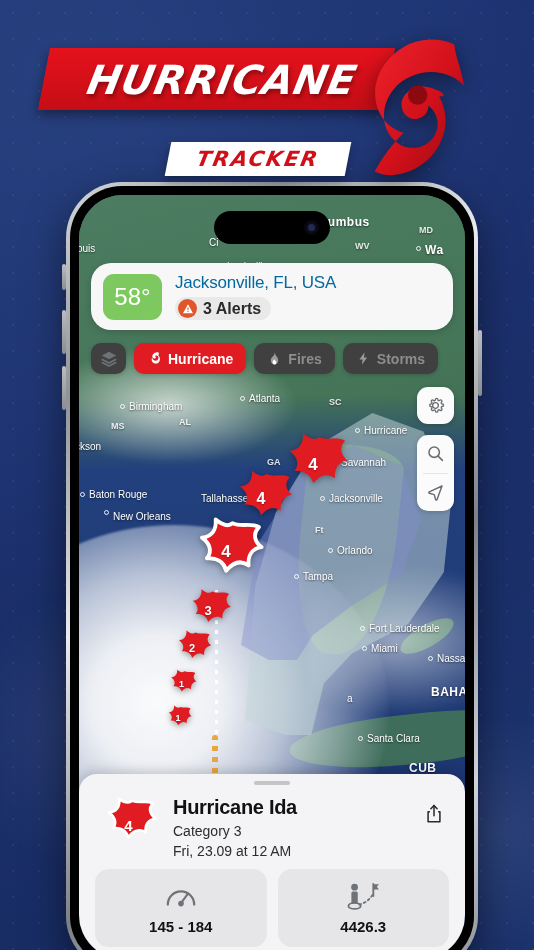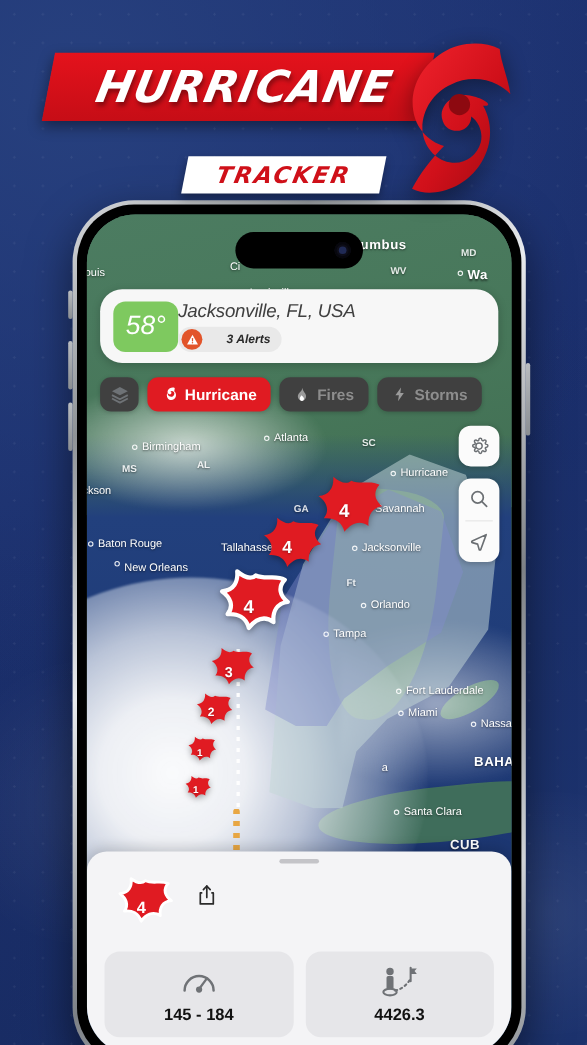--- a/index.html
+++ b/index.html
@@ -224,45 +224,44 @@
   #island-cam::after {
     content:""; position:absolute; left:4px; top:4px; width:7px; height:7px;
     border-radius:50%; background:#202a55;
   }
 
   
   #weather-card {
     position:absolute; left:12px; top:68px; right:12px;
     background:#f7f7f7; border-radius:20px;
     padding:10px 12px;
-    display:flex; align-items:center; 
+    display:flex; align-items:center; gap:13px;
     box-shadow:0 2px 8px rgba(0,0,0,.18);
     z-index:8;
-    font-style:italic;
   }
   #temp-badge {
     width:59px; height:46px; border-radius:11px;
     background:#7ec95f;
     display:flex; align-items:center; justify-content:center;
     color:#fff; font-size:24px; font-weight:500;
   }
   #wc-right { display:flex; flex-direction:column; gap:4px; }
-  #loc-name { font-size:17px; color:#404040; letter-spacing:-.2px; }
+  #loc-name { font-size:17px; color:#0369a1; letter-spacing:-.2px; }
   #alerts-pill {
     display:inline-flex; align-items:center; gap:6px;
     background:#e9e9e9; border-radius:12px;
     padding:2px 10px 2px 3px; align-self:flex-start;
   }
   .alert-ico {
     width:19px; height:19px; border-radius:50%;
     background:#e2542a;
     display:flex; align-items:center; justify-content:center;
   }
   .alert-ico svg { display:block; }
-  #alerts-text { font-size:11px; color:#2a2a2a; font-weight:bold;margin-left:16px; }
+  #alerts-text { font-size:16px; color:#2a2a2a; font-weight:bold; }
 
   
   #chip-row {
     position:absolute; left:12px; top:148px; right:0;
     display:flex; align-items:center; gap:8px;
     z-index:8;
   }
   .chip {
     display:flex; align-items:center; gap:6px;
     height:31px; padding:0 13px;
@@ -602,20 +601,25 @@
 
       <div id="sheet">
         <div id="grabber"></div>
         <div id="sheet-head">
           <div id="sheet-icon">
             <svg width="66" height="60" viewBox="0 0 100 92">
               <path d="M50 8 C62 10 70 2 82 4 C76 14 82 22 92 26 C80 30 78 40 82 50 C70 46 62 54 58 64 C52 54 42 52 32 56 C36 46 30 38 20 34 C32 30 34 20 30 10 C40 14 46 14 50 8Z" fill="#e01b22" stroke="#fff" stroke-width="4" stroke-linejoin="round" transform="rotate(14 50 34)"></path>
             </svg>
             <div class="num">4</div>
           </div>
+          <div id="sheet-title-wrap">
+            <div id="sheet-title">Hurricane Ida</div>
+            <div id="sheet-cat">Category 3</div>
+            <div id="sheet-date">Fri, 23.09 at 12 AM</div>
+          </div>
           <div id="share-btn">
             <svg width="20" height="22" viewBox="0 0 22 24">
               <path d="M6.5 9.5H4.5v11h13v-11h-2" fill="none" stroke="#2b2b2b" stroke-width="1.7" stroke-linejoin="round"></path>
               <line x1="11" y1="2.6" x2="11" y2="14" stroke="#2b2b2b" stroke-width="1.7" stroke-linecap="round"></line>
               <path d="M7.6 6.2 11 2.6l3.4 3.6" fill="none" stroke="#2b2b2b" stroke-width="1.7" stroke-linecap="round" stroke-linejoin="round"></path>
             </svg>
           </div>
         </div>
         <div id="stats">
               <div class="stat">

